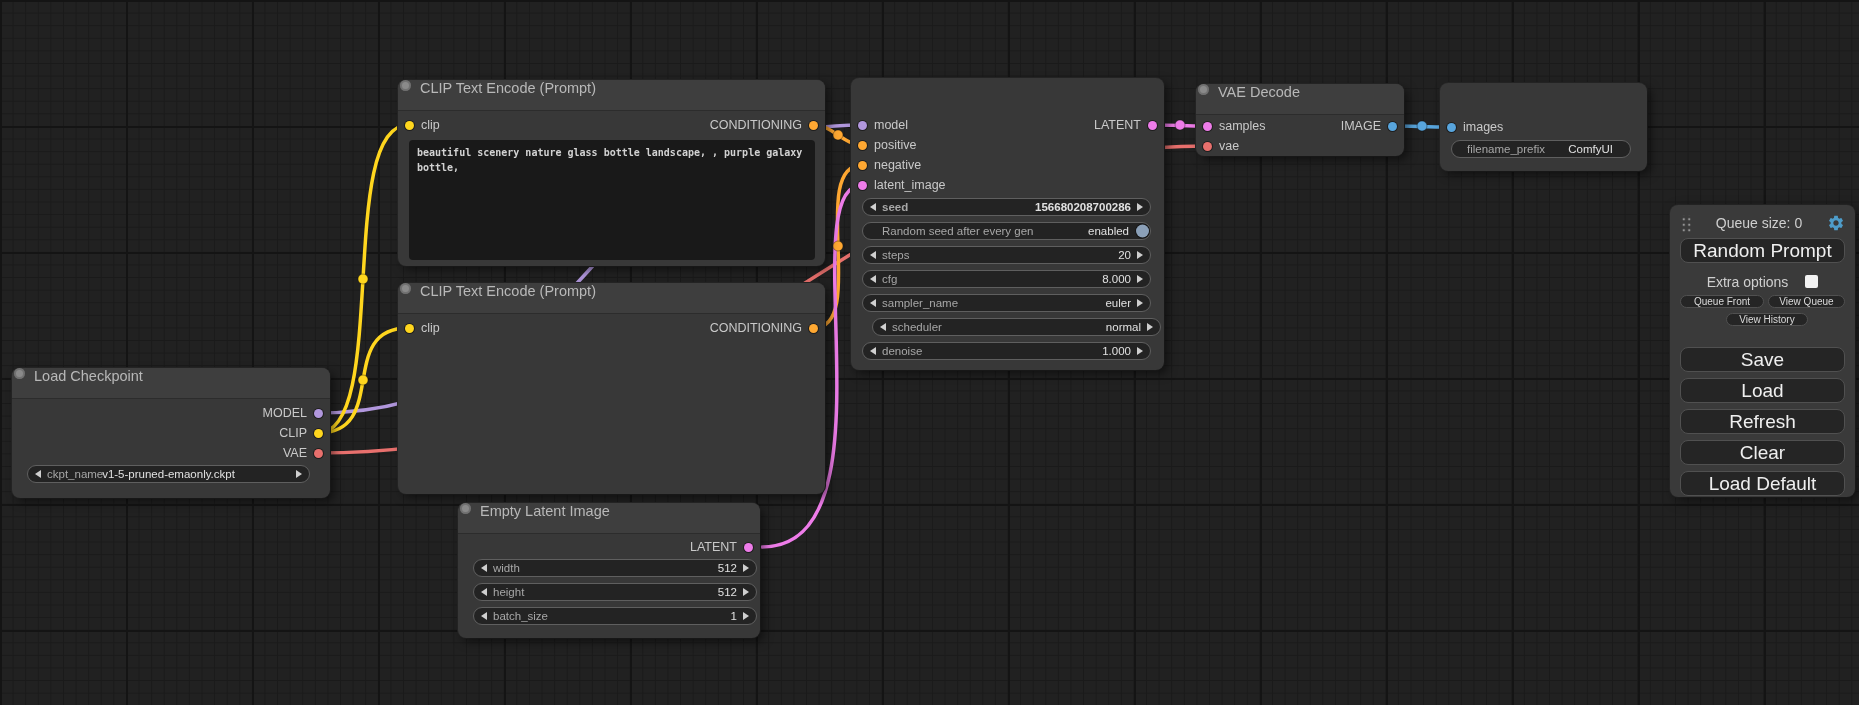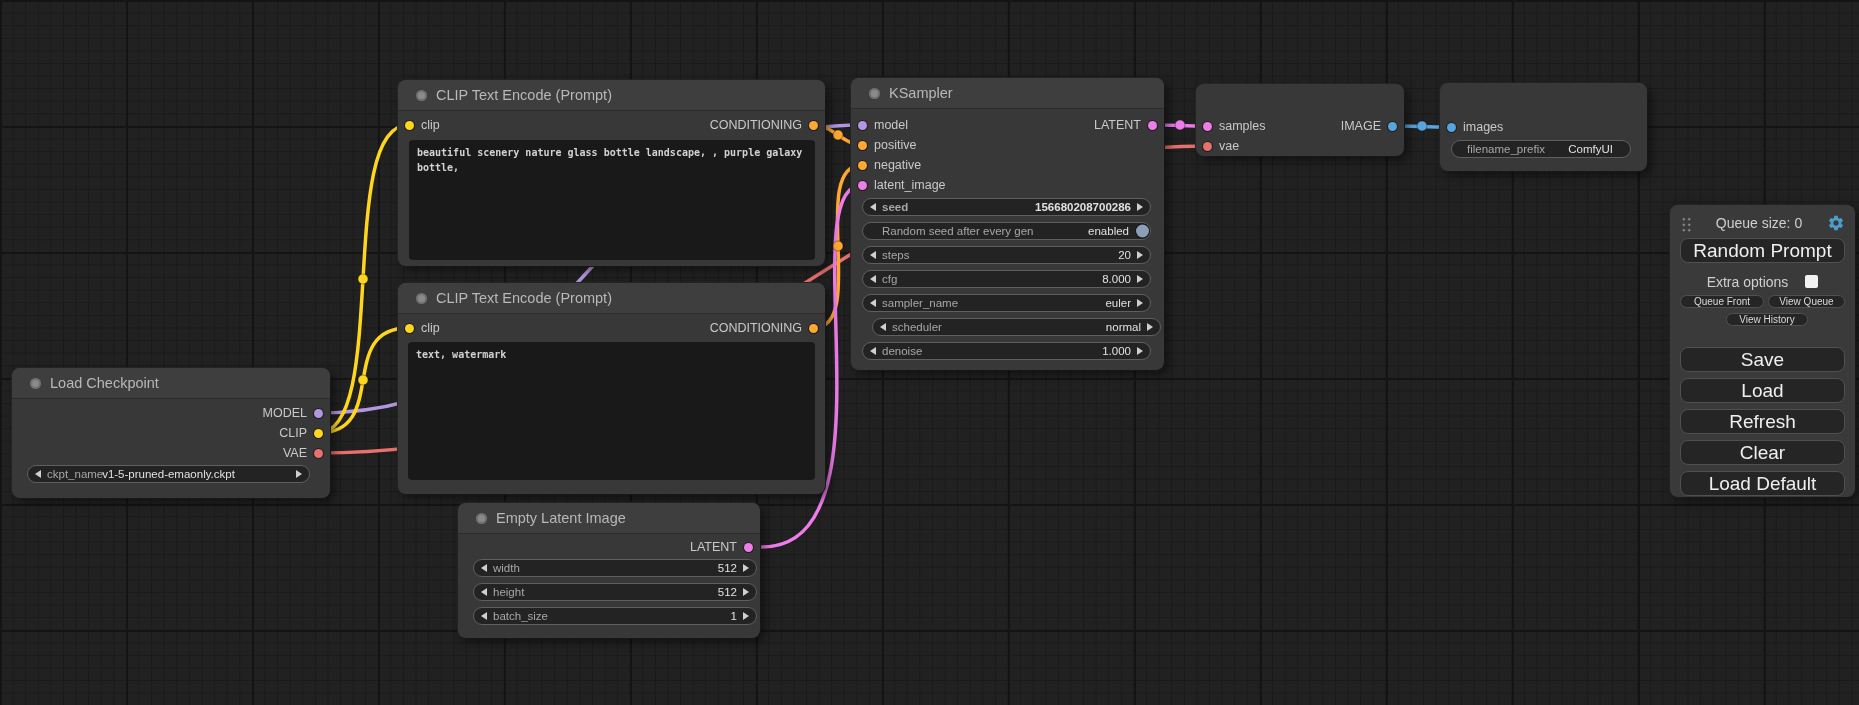--- a/index.html
+++ b/index.html
@@ -22,21 +22,21 @@
   svg.wires { position:absolute; inset:0; z-index:1; pointer-events:none; }
   svg.wires path { fill:none; stroke-width:3.5; stroke-linecap:round; }
   svg.wires circle { stroke:rgba(0,0,0,.35); stroke-width:1; }
 
   .node {
     position:absolute; z-index:2;
     background:#383838; border-radius:8px;
     box-shadow:4px 4px 10px rgba(0,0,0,.5), 0 0 0 1px #272727;
   }
   .node-title {
-    height:30px; display:flex; align-items:center; gap:9px; padding:0 18px;
+    height:30px; display:flex; align-items:flex-start; gap:9px; padding:0 2px;
     background:#3e3e3e; border-radius:8px 8px 0 0; border-bottom:1px solid #2c2c2c;
   }
   .collapse-dot { width:11px; height:11px; border-radius:50%; background:#8a8a8a;
     box-shadow:inset 0 0 0 2px rgba(0,0,0,.18); flex:none; }
   .title-text { font-size:14.5px; color:#b8b8b8; white-space:nowrap; }
 
   .prow { position:absolute; left:0; right:0; height:20px; display:flex; align-items:center; }
   .pin  { justify-content:flex-start; padding-left:7px; }
   .pout { justify-content:flex-end;  padding-right:7px; }
   .pboth{ justify-content:space-between; padding:0 7px; }
@@ -173,21 +173,20 @@
   <div class="prow pboth" style="top:35px">
     <span class="pgroup">
       <span class="pdot" style="background: rgb(255, 214, 30);"></span>
       <span class="plabel">clip</span>
     </span>
     <span class="pgroup">
       <span class="plabel">CONDITIONING</span>
       <span class="pdot" style="background: rgb(255, 168, 50);"></span>
     </span>
   </div>
-  <div class="textarea" style="left:10px; top:59px; width:407px; height:138px;">text, watermark</div>
 </div>
 
 <div class="node" style="left:458px; top:503px; width:302px; height:135px;">
   <div class="node-title">
     <span class="collapse-dot"></span>
     <span class="title-text">Empty Latent Image</span>
   </div>
   <div class="prow pout" style="top:34px">
     <span class="pgroup">
       <span class="plabel">LATENT</span>
@@ -208,24 +207,20 @@
   </div>
   <div class="widget" style="left:15px; top:104px; width:284px;">
     <span class="tri-l"></span>
     <span class="wlabel">batch_size</span>
     <span class="wvalue">1</span>
     <span class="tri-r"></span>
   </div>
 </div>
 
 <div class="node" style="left:851px; top:78px; width:313px; height:292px;">
-  <div class="node-title">
-    <span class="collapse-dot"></span>
-    <span class="title-text">KSampler</span>
-  </div>
   <div class="prow pboth" style="top:37px">
     <span class="pgroup">
       <span class="pdot" style="background: rgb(177, 151, 221);"></span>
       <span class="plabel">model</span>
     </span>
     <span class="pgroup">
       <span class="plabel">LATENT</span>
       <span class="pdot" style="background: rgb(238, 124, 233);"></span>
     </span>
   </div>
@@ -284,20 +279,24 @@
   </div>
   <div class="widget" style="left:11px; top:264px; width:289px;">
     <span class="tri-l"></span>
     <span class="wlabel">denoise</span>
     <span class="wvalue">1.000</span>
     <span class="tri-r"></span>
   </div>
 </div>
 
 <div class="node" style="left:1196px; top:84px; width:208px; height:72px;">
+  <div class="node-title">
+    <span class="collapse-dot"></span>
+    <span class="title-text">VAE Decode</span>
+  </div>
   <div class="prow pboth" style="top:32px">
     <span class="pgroup">
       <span class="pdot" style="background: rgb(238, 124, 233);"></span>
       <span class="plabel">samples</span>
     </span>
     <span class="pgroup">
       <span class="plabel">IMAGE</span>
       <span class="pdot" style="background: rgb(88, 165, 221);"></span>
     </span>
   </div>

